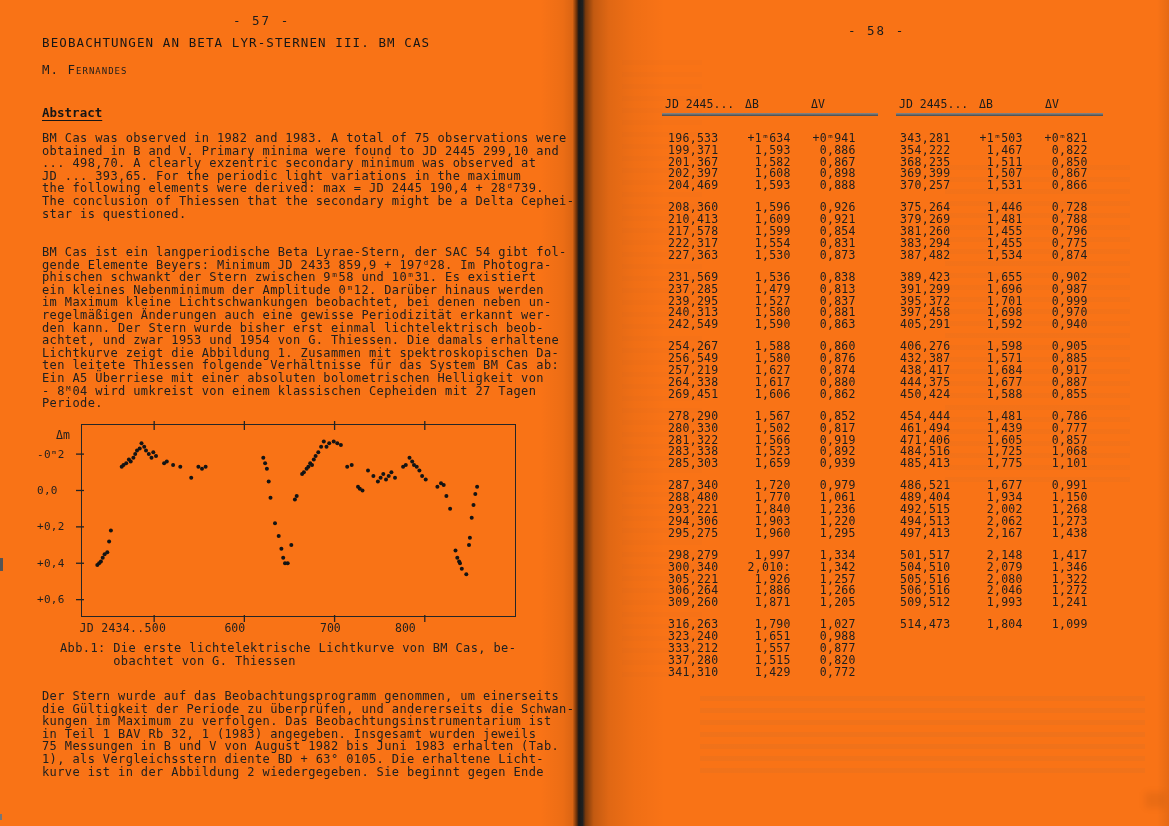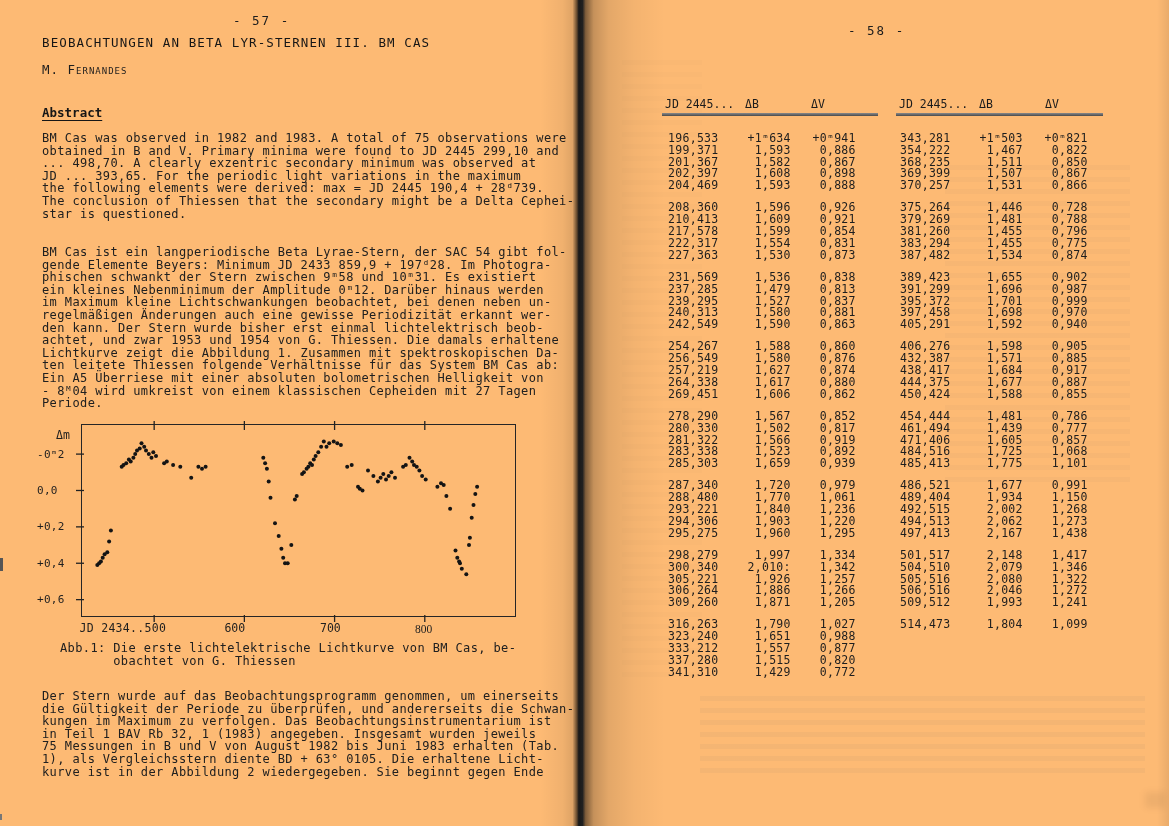--- a/index.html
+++ b/index.html
@@ -1,16 +1,16 @@
 <!DOCTYPE html>
 <html><head>
 <meta charset="utf-8">
 <style>
   html,body{margin:0;padding:0;background:#e8e8e6;}
-  .scan{position:relative;width:1169px;height:826px;background:#fdba74;overflow:hidden;
+  .scan{position:relative;width:1169px;height:826px;background:#f97316;overflow:hidden;
         font-family:"DejaVu Sans Mono","Liberation Mono",monospace;color:#222;}
   .page{position:absolute;inset:0;}
 
   
   .pagenum57{position:absolute;left:233px;top:13px;font-size:12.5px;letter-spacing:2px;color:#1d1d1d;}
   .title57{position:absolute;left:42px;top:35px;font-size:12.5px;letter-spacing:1.1px;color:#161616;margin:0;font-weight:normal;}
   .author57{position:absolute;left:42px;top:62px;font-size:12.5px;font-variant:small-caps;letter-spacing:1px;color:#1d1d1d;}
   .abstracth{position:absolute;left:42px;top:105px;font-size:12.5px;font-weight:bold;text-decoration:underline;text-underline-offset:3px;color:#161616;}
   .txt{position:absolute;margin:0;font-family:inherit;font-size:12px;line-height:12.6px;letter-spacing:0.38px;white-space:pre;color:#202020;}
   .abstract{left:42px;top:132px;}
@@ -204,21 +204,21 @@
           <circle cx="395.1" cy="61.8" r="2" fill="#141414"></circle>
         </svg>
     <div class="ylabel">Δm</div>
         <div class="ytick" style="top: 22.6048px;">-0ᵐ2</div>
         <div class="ytick" style="top: 58.9857px;">0,0</div>
         <div class="ytick" style="top: 95.3667px;">+0,2</div>
         <div class="ytick" style="top: 131.748px;">+0,4</div>
         <div class="ytick" style="top: 168.129px;">+0,6</div>
         <div class="xtick" style="left: 162.375px;">600</div>
         <div class="xtick" style="left: 258px;">700</div>
-        <div class="xtick" style="left: 353px; font-family: Liberation Serif, serif;">800</div>
+        <div class="xtick" style="left: 333px;">800</div>
         <div class="xlabel" style="left: -27.8333px;">JD 2434..500</div>
       </figure>
 
     <pre class="txt caption">Abb.1: Die erste lichtelektrische Lichtkurve von BM Cas, be-
        obachtet von G. Thiessen</pre>
     <pre class="txt closing">Der Stern wurde auf das Beobachtungsprogramm genommen, um einerseits
 die Gültigkeit der Periode zu überprüfen, und andererseits die Schwan-
 kungen im Maximum zu verfolgen. Das Beobachtungsinstrumentarium ist
 in Teil 1 BAV Rb 32, 1 (1983) angegeben. Insgesamt wurden jeweils
 75 Messungen in B und V von August 1982 bis Juni 1983 erhalten (Tab.

